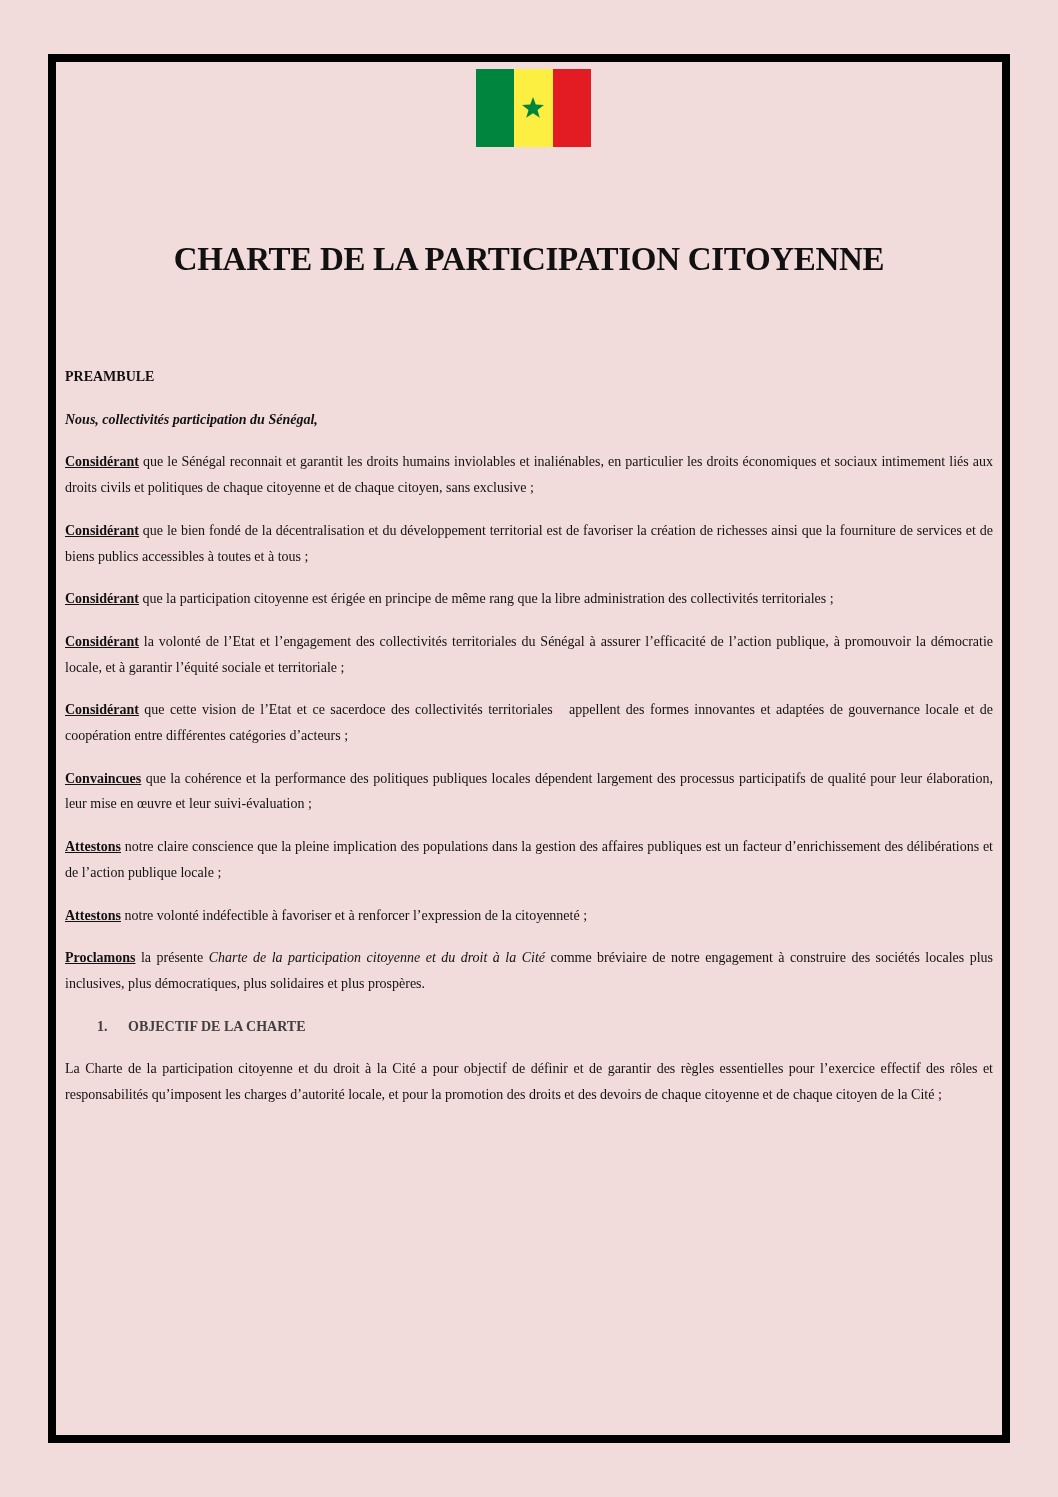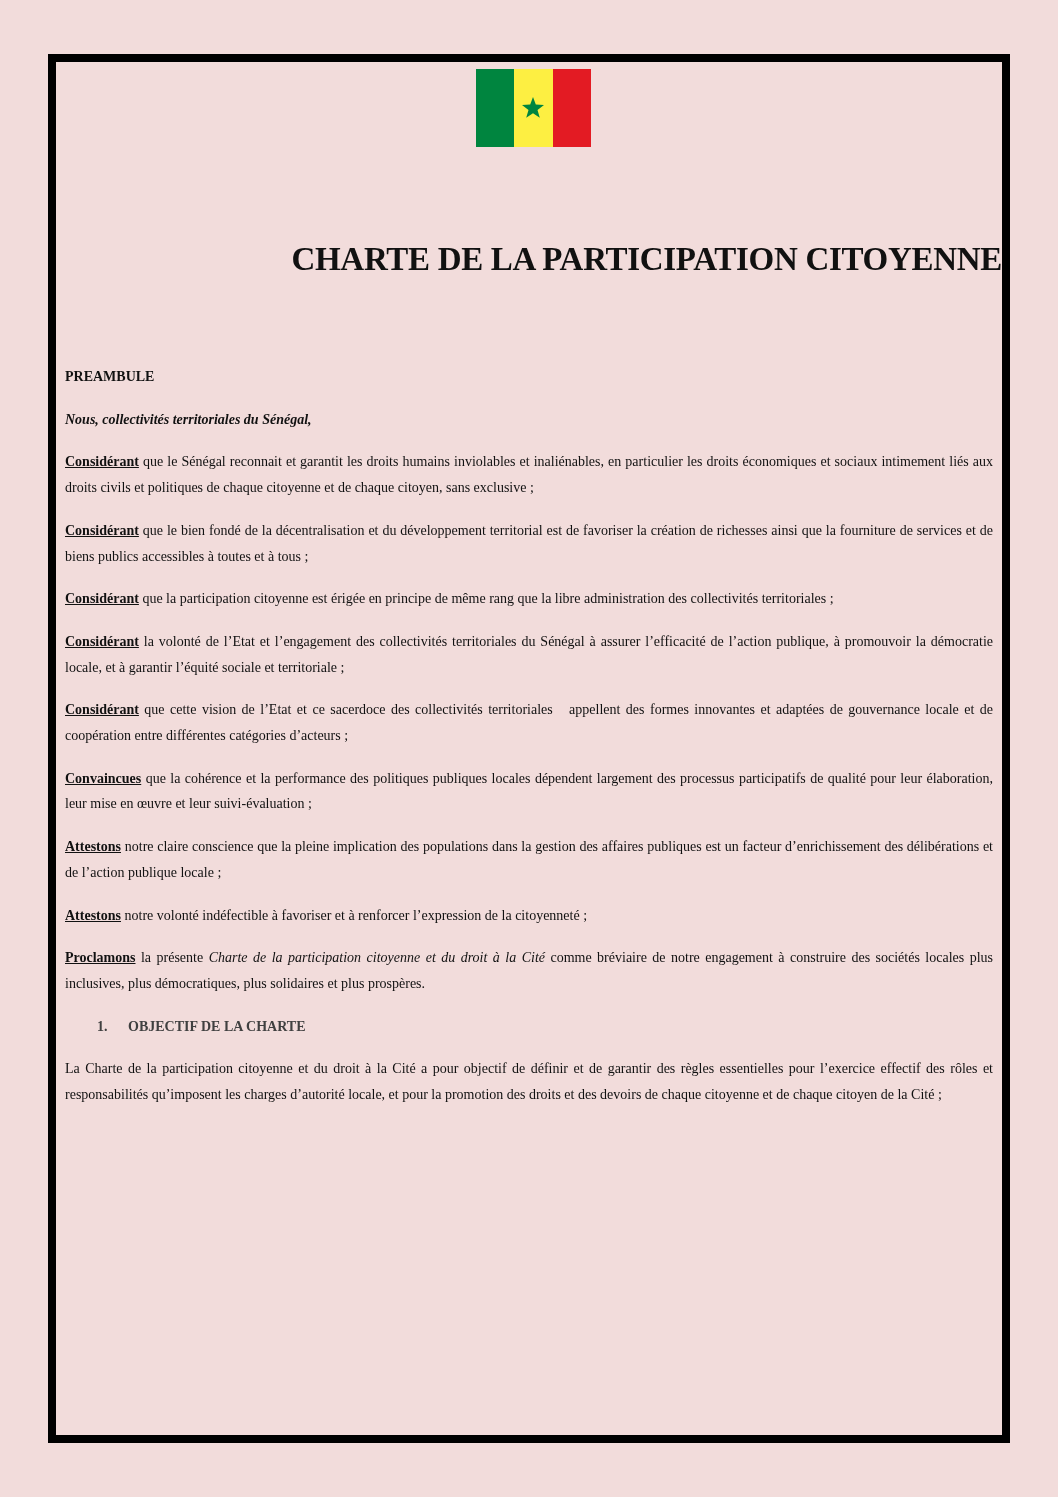--- a/index.html
+++ b/index.html
@@ -25,21 +25,21 @@
     display:flex;
   }
   .flag .band { flex:1; height:100%; position:relative; }
   .flag .green { background:#00853f; }
   .flag .yellow { background:#fdef42; display:flex; align-items:center; justify-content:center; }
   .flag .red { background:#e31b23; }
   .flag svg { width:24px; height:24px; }
   .title {
     position:absolute;
     left:0; right:0; top:178px;
-    text-align:right;
+    text-align:center;
     font-weight:bold;
     font-size:33px;
     line-height:38px;
     letter-spacing:-0.3px;
   }
   .content {
     position:absolute;
     left:9px; right:9px; top:302px;
     font-size:14px;
     line-height:25.7px;
@@ -71,21 +71,21 @@
     </div>
     <div class="band red"></div>
   </div>
 
   <div class="title">
     <div>CHARTE DE LA PARTICIPATION CITOYENNE</div>
   </div>
 
   <div class="content">
     <p class="heading-pre">PREAMBULE</p>
-    <p class="intro">Nous, collectivités territoriales du Sénégal,</p>
+    <p class="intro">Nous, collectivités participation du Sénégal,</p>
 
     <p><b>Considérant</b><span> que le Sénégal reconnait et garantit les droits humains inviolables et inaliénables, en particulier les droits économiques et sociaux intimement liés aux droits civils et politiques de chaque citoyenne et de chaque citoyen, sans exclusive ;</span></p>
     <p><b>Considérant</b><span> que le bien fondé de la décentralisation et du développement territorial est de favoriser la création de richesses ainsi que la fourniture de services et de biens publics accessibles à toutes et à tous ;</span></p>
     <p><b>Considérant</b><span> que la participation citoyenne est érigée en principe de même rang que la libre administration des collectivités territoriales ;</span></p>
     <p><b>Considérant</b><span> la volonté de l’Etat et l’engagement des collectivités territoriales du Sénégal à assurer l’efficacité de l’action publique, à promouvoir la démocratie locale, et à garantir l’équité sociale et territoriale ;</span></p>
     <p><b>Considérant</b><span style="white-space:pre-wrap"> que cette vision de l’Etat et ce sacerdoce des collectivités territoriales   appellent des formes innovantes et adaptées de gouvernance locale et de coopération entre différentes catégories d’acteurs ;</span></p>
     <p><b>Convaincues</b><span> que la cohérence et la performance des politiques publiques locales dépendent largement des processus participatifs de qualité pour leur élaboration, leur mise en œuvre et leur suivi-évaluation ;</span></p>
     <p><b>Attestons</b><span> notre claire conscience que la pleine implication des populations dans la gestion des affaires publiques est un facteur d’enrichissement des délibérations et de l’action publique locale ;</span></p>
     <p><b>Attestons</b><span> notre volonté indéfectible à favoriser et à renforcer l’expression de la citoyenneté ;</span></p>
 

